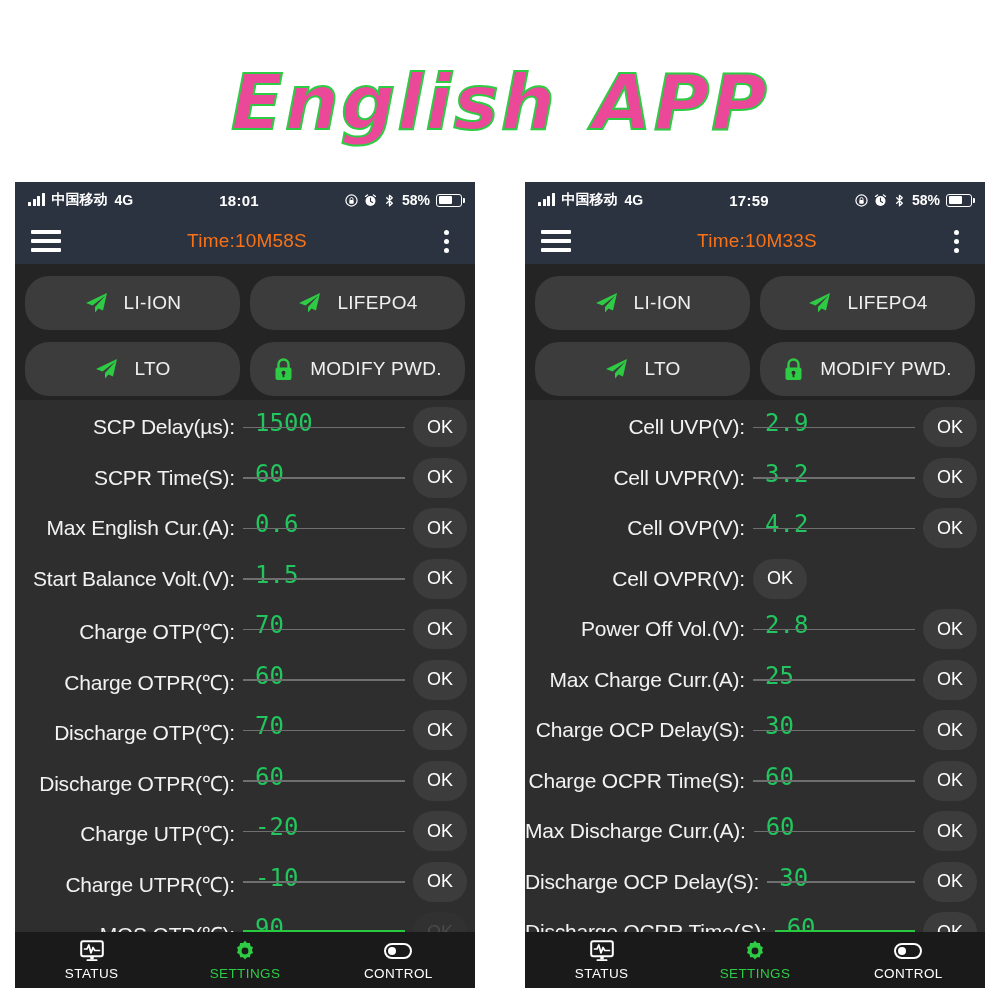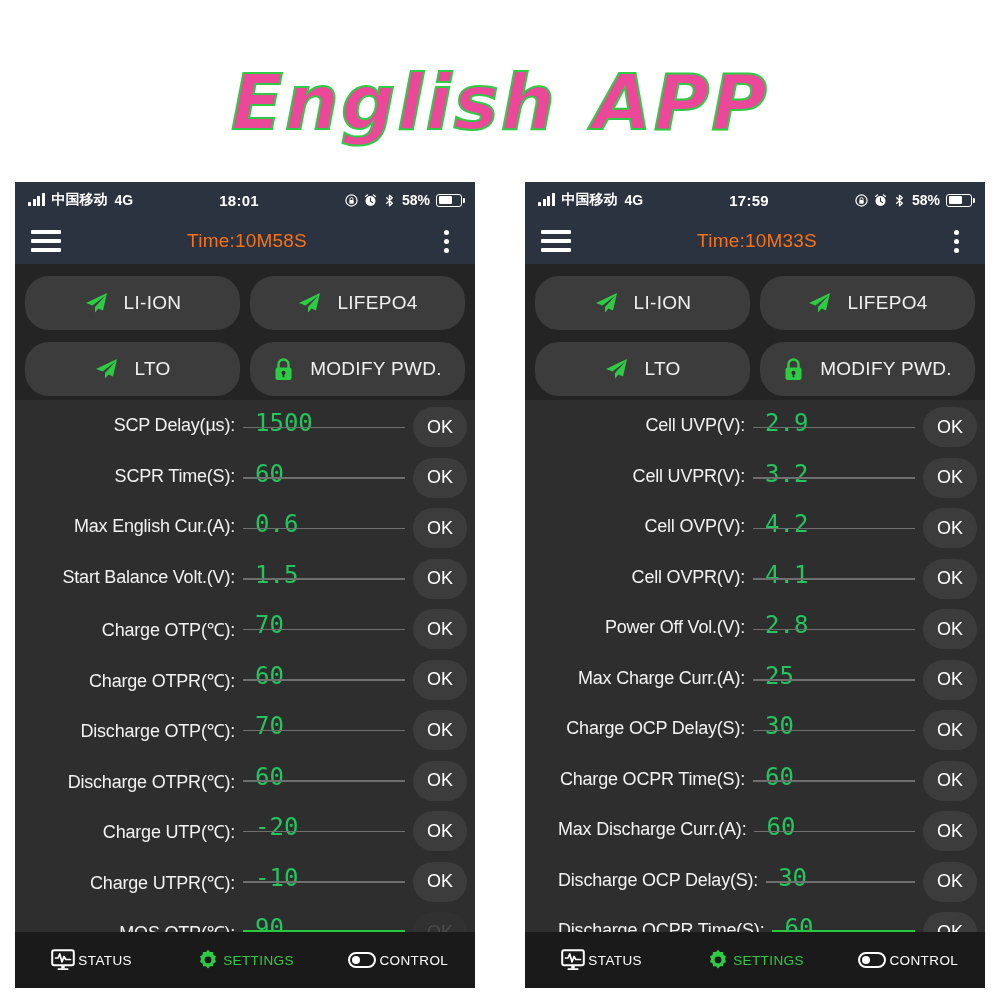--- a/index.html
+++ b/index.html
@@ -136,26 +136,25 @@
   .row {
     display: flex;
     align-items: flex-start;
     padding: 0 8px 0 0;
     height: 50.5px;
   }
   .row .label {
     flex: 0 0 228px;
     text-align: right;
     color: #f2f2f2;
-    font-size: 18px;
+    font-size: 21px;
     padding-top: 11px;
     padding-right: 8px;
     white-space: nowrap;
     letter-spacing: -.2px;
-    padding-left: 33px;
   }
   .row .field {
     flex: 1 1 auto;
     position: relative;
     padding-top: 6px;
     margin-right: 6px;
   }
   .row .field .val {
     font-family: "DejaVu Sans Mono", monospace;
     color: #22c55e;
@@ -194,21 +193,21 @@
     left: 0; right: 0; bottom: 0;
     height: 56px;
     background: #1a1a1a;
     display: flex;
     align-items: center;
     z-index: 5;
   }
   .navitem {
     flex: 1;
     display: flex;
-    flex-direction: row;
+    flex-direction: column;
     align-items: center;
     justify-content: center;
     gap: 3px;
     color: #ffffff;
     font-size: 13.5px;
     letter-spacing: .4px;
     cursor: pointer;
     text-align: center;
   }
   .navitem.active { color: #2ecc44; }
@@ -525,24 +524,20 @@
             <div class="row">
               <div class="label">Cell OVP(V):</div>
               <div class="field">
                 <div class="val">4.2</div>
                 <div class="underline"></div>
               </div>
               <div class="ok">OK</div>
             </div>
             <div class="row">
               <div class="label">Cell OVPR(V):</div>
-              <div class="field">
-                <div class="val">4.1</div>
-                <div class="underline"></div>
-              </div>
               <div class="ok">OK</div>
             </div>
             <div class="row">
               <div class="label">Power Off Vol.(V):</div>
               <div class="field">
                 <div class="val">2.8</div>
                 <div class="underline"></div>
               </div>
               <div class="ok">OK</div>
             </div>

